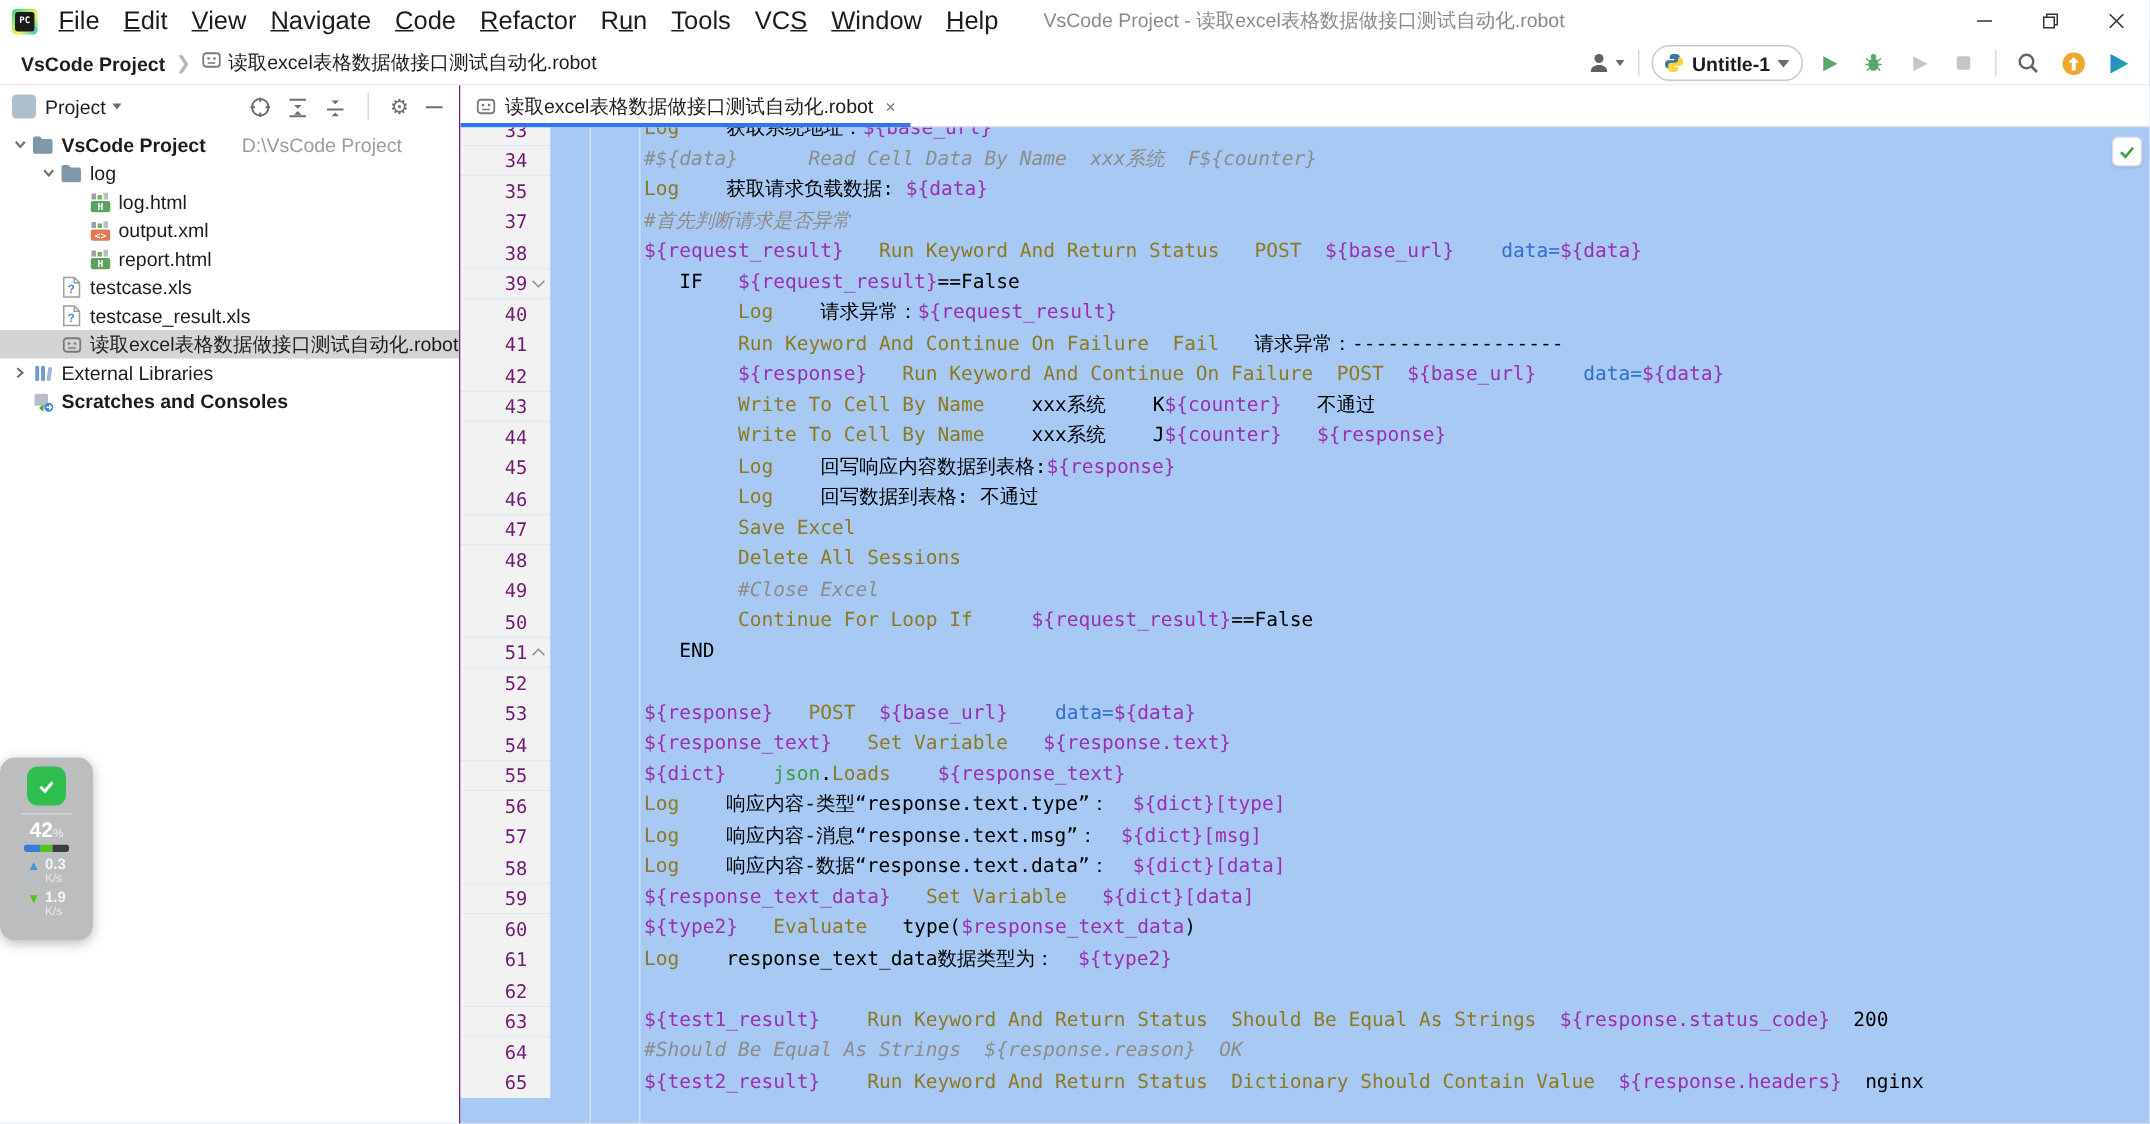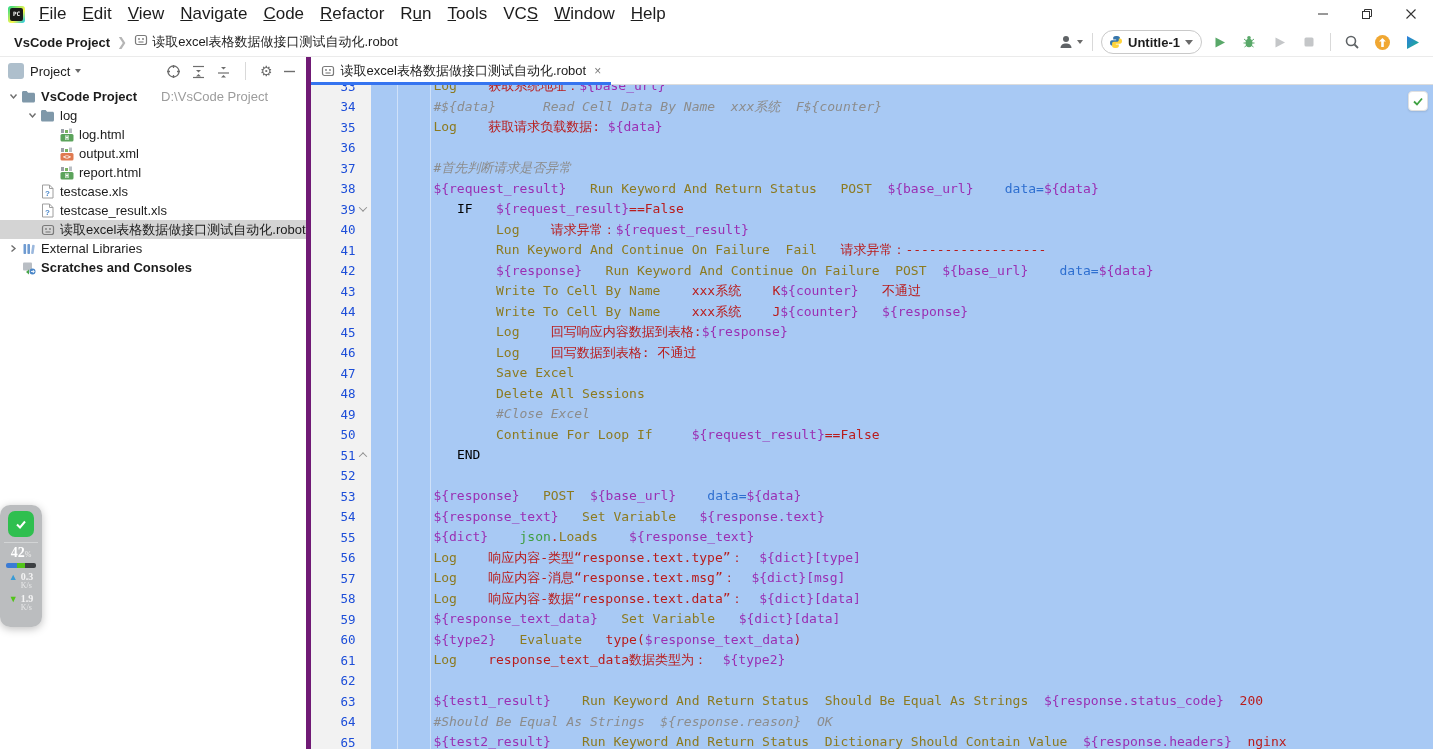--- a/index.html
+++ b/index.html
@@ -29,21 +29,21 @@
   .tbtn { width:26px; height:24px; display:flex; align-items:center; justify-content:center; border-radius:4px; }
   .tb-sep { width:1px; height:18px; background:#d9d9d9; margin:0 4px; }
   .run-combo { height:24px; border:1px solid #c9c9c9; border-radius:13px; display:flex; align-items:center;
                padding:0 8px 0 7px; gap:5px; background:#fff; }
   .run-combo .lbl { font-size:13px; font-weight:bold; color:#1c1c1c; }
   .caret { width:0; height:0; border-left:4px solid transparent; border-right:4px solid transparent; border-top:5px solid #6a6a6a; }
   .caret.sm { border-left-width:3px; border-right-width:3px; border-top-width:4px; margin-left:2px; }
 
   
   .content { flex:1; display:flex; min-height:0; }
-  .project-panel { flex:0 0 287px; border-right:5px solid #701a75; display:flex; flex-direction:column; background:#fff;text-align:right; }
+  .project-panel { flex:0 0 287px; border-right:1px solid #701a75; display:flex; flex-direction:column; background:#fff;text-align:right; }
   .panel-header { flex:0 0 28px; display:flex; align-items:center; padding:0 6px 0 8px; }
   .panel-title { font-size:13px; color:#1c1c1c; margin-left:6px; }
   .ph-icons { margin-left:auto; display:flex; align-items:center; gap:10px; color:#6e6e6e; padding-right:4px; }
   .panel-ico { width:16px; height:16px; border-radius:3px; background:#aebfcc; display:inline-block; }
   .gear { font-size:14px; line-height:1; color:#6e6e6e; }
   .tree { flex:1; overflow:hidden; padding-top:2px; }
   .trow { height:19px; display:flex; align-items:center; font-size:13px; color:#1c1c1c; white-space:nowrap; }
   .trow.selected { background:#d4d4d4; }
   .trow .chev-s { width:14px; flex:0 0 14px; display:flex; align-items:center; justify-content:center; }
   .trow .ic { width:17px; flex:0 0 17px; display:flex; align-items:center; justify-content:center; margin-right:4px; }
@@ -53,46 +53,46 @@
   
   .editor-area { flex:1; display:flex; flex-direction:column; min-width:0; }
   .tabbar { flex:0 0 28px; border-bottom:1px solid #dcdcdc; display:flex; background:#fff; }
   .tab { display:flex; align-items:center; gap:6px; padding:0 10px 0 10px; font-size:13px; color:#1c1c1c; position:relative; }
   .tab::after { content:""; position:absolute; left:0; right:0; bottom:-1px; height:3px; background:#3574f0; }
   .tab-close { color:#7a7a7a; font-size:12px; margin-left:2px; }
   .editor { flex:1; position:relative; overflow:hidden; background:#a8c9f4; }
   #code-lines { margin-top:-9px; }
   .crow { display:flex; height:20.5px; }
   .gut { flex:0 0 60px; background:#f2f2f2; display:flex; align-items:center; justify-content:flex-end; }
-  .lnum { color:#1d4ed8; font:12.5px "DejaVu Sans Mono",monospace; }
+  .lnum { color:#701a75; font:12.5px "DejaVu Sans Mono",monospace; }
   .foldslot { width:15px; flex:0 0 15px; display:flex; align-items:center; justify-content:center; }
   .chev { display:inline-block; width:6px; height:6px; border-right:1.4px solid #909090; border-bottom:1.4px solid #909090; }
   .chev.down { transform:rotate(45deg) translate(-1px,-1px); }
   .chev.up   { transform:rotate(-135deg) translate(-1px,-1px); }
   .cline { flex:1; background:#a8c9f4; white-space:pre; font:13px/20.5px "DejaVu Sans Mono",monospace; color:#1b1b1b; padding-left:8px; }
   .guide { position:absolute; top:0; bottom:0; width:1px; background:rgba(255,255,255,.45); pointer-events:none; }
   .g1 { left:86px; } .g2 { left:119px; }
   .inspect-box { position:absolute; top:6px; right:5px; width:20px; height:20px; background:#fff;
                  border:1px solid #e0e0e0; border-radius:4px; display:flex; align-items:center; justify-content:center;
                  box-shadow:0 1px 2px rgba(0,0,0,.1); }
 
   
   .tk-kw  { color:#8c7a20; }
   .tk-var { color:#9a2fb3; }
   .tk-cmt { color:#8c8c8c; font-style:italic; }
-  .tk-txt { color:#b91c1c; }
+  .tk-txt { color:#000000; }
   .tk-arg { color:#2e6fd0; }
   .tk-flow{ color:#000000; }
   .tk-py  { color:#3f9e3f; }
 
   
-  .float-widget { position:fixed; left:0; top:505px; width:42px; height:122px;
+  .float-widget { position:fixed; left:0; top:505px; width:62px; height:122px;
                   background:rgba(145,148,152,.62); border-radius:10px;
                   box-shadow:0 2px 8px rgba(0,0,0,.25); display:flex; flex-direction:column;
-                  align-items:center; padding-top:6px; z-index:50;font-family:Liberation Serif, serif; }
+                  align-items:center; padding-top:6px; z-index:50; }
   .shield { width:26px; height:26px; background:#2fbf4f; border-radius:7px;
             display:flex; align-items:center; justify-content:center; }
   .fw-sep { width:34px; height:1px; background:rgba(255,255,255,.35); margin:5px 0 3px; }
   .fw-pct { color:#fff; font-weight:bold; font-size:14px; line-height:1; }
   .fw-pct small { font-size:8px; font-weight:normal; color:#ededed; }
   .fw-bar { width:30px; height:5px; border-radius:2px; overflow:hidden; display:flex; margin-top:3px; }
   .fw-bar i { display:block; height:100%; }
   .fw-row { display:flex; align-items:flex-start; gap:3px; margin-top:4px; line-height:1; }
   .fw-arrow { font-size:9px; margin-top:1px; }
   .fw-vals { display:flex; flex-direction:column; }
@@ -102,20 +102,21 @@
 </head>
 <body>
 
 <div id="app">
 
   <header class="titlebar">
     <span class="app-icon">
         <i>PC</i>
       </span>
     <nav id="menubar"><span class="menu-item"><u>F</u>ile</span><span class="menu-item"><u>E</u>dit</span><span class="menu-item"><u>V</u>iew</span><span class="menu-item"><u>N</u>avigate</span><span class="menu-item"><u>C</u>ode</span><span class="menu-item"><u>R</u>efactor</span><span class="menu-item">R<u>u</u>n</span><span class="menu-item"><u>T</u>ools</span><span class="menu-item">VC<u>S</u></span><span class="menu-item"><u>W</u>indow</span><span class="menu-item"><u>H</u>elp</span></nav>
+    <span class="win-title">VsCode Project - 读取excel表格数据做接口测试自动化.robot</span>
     <div class="win-controls">
       <span class="wbtn">
         <svg width="12" height="12">
             <line x1="1" y1="6" x2="11" y2="6" stroke="#333" stroke-width="1"></line>
           </svg>
       </span>
       <span class="wbtn">
         <svg width="12" height="12">
             <path d="M3.5 3.5V1.5h7v7h-2" fill="none" stroke="#333"></path>
             <rect x="1.5" y="3.5" width="7" height="7" fill="none" stroke="#333"></rect>
@@ -405,27 +406,20 @@
             </div>
             <div class="crow">
               <div class="gut">
                 <span class="lnum">35</span>
                 <span class="foldslot"></span>
               </div>
               <div class="cline">       <span class="tk-kw">Log</span><span class="tk-txt">    获取请求负载数据: </span><span class="tk-var">${data}</span></div>
             </div>
             <div class="crow">
               <div class="gut">
-                <span class="lnum">36</span>
-                <span class="foldslot"></span>
-              </div>
-              <div class="cline"></div>
-            </div>
-            <div class="crow">
-              <div class="gut">
                 <span class="lnum">37</span>
                 <span class="foldslot"></span>
               </div>
               <div class="cline">       <span class="tk-cmt">#首先判断请求是否异常</span></div>
             </div>
             <div class="crow">
               <div class="gut">
                 <span class="lnum">38</span>
                 <span class="foldslot"></span>
               </div>

